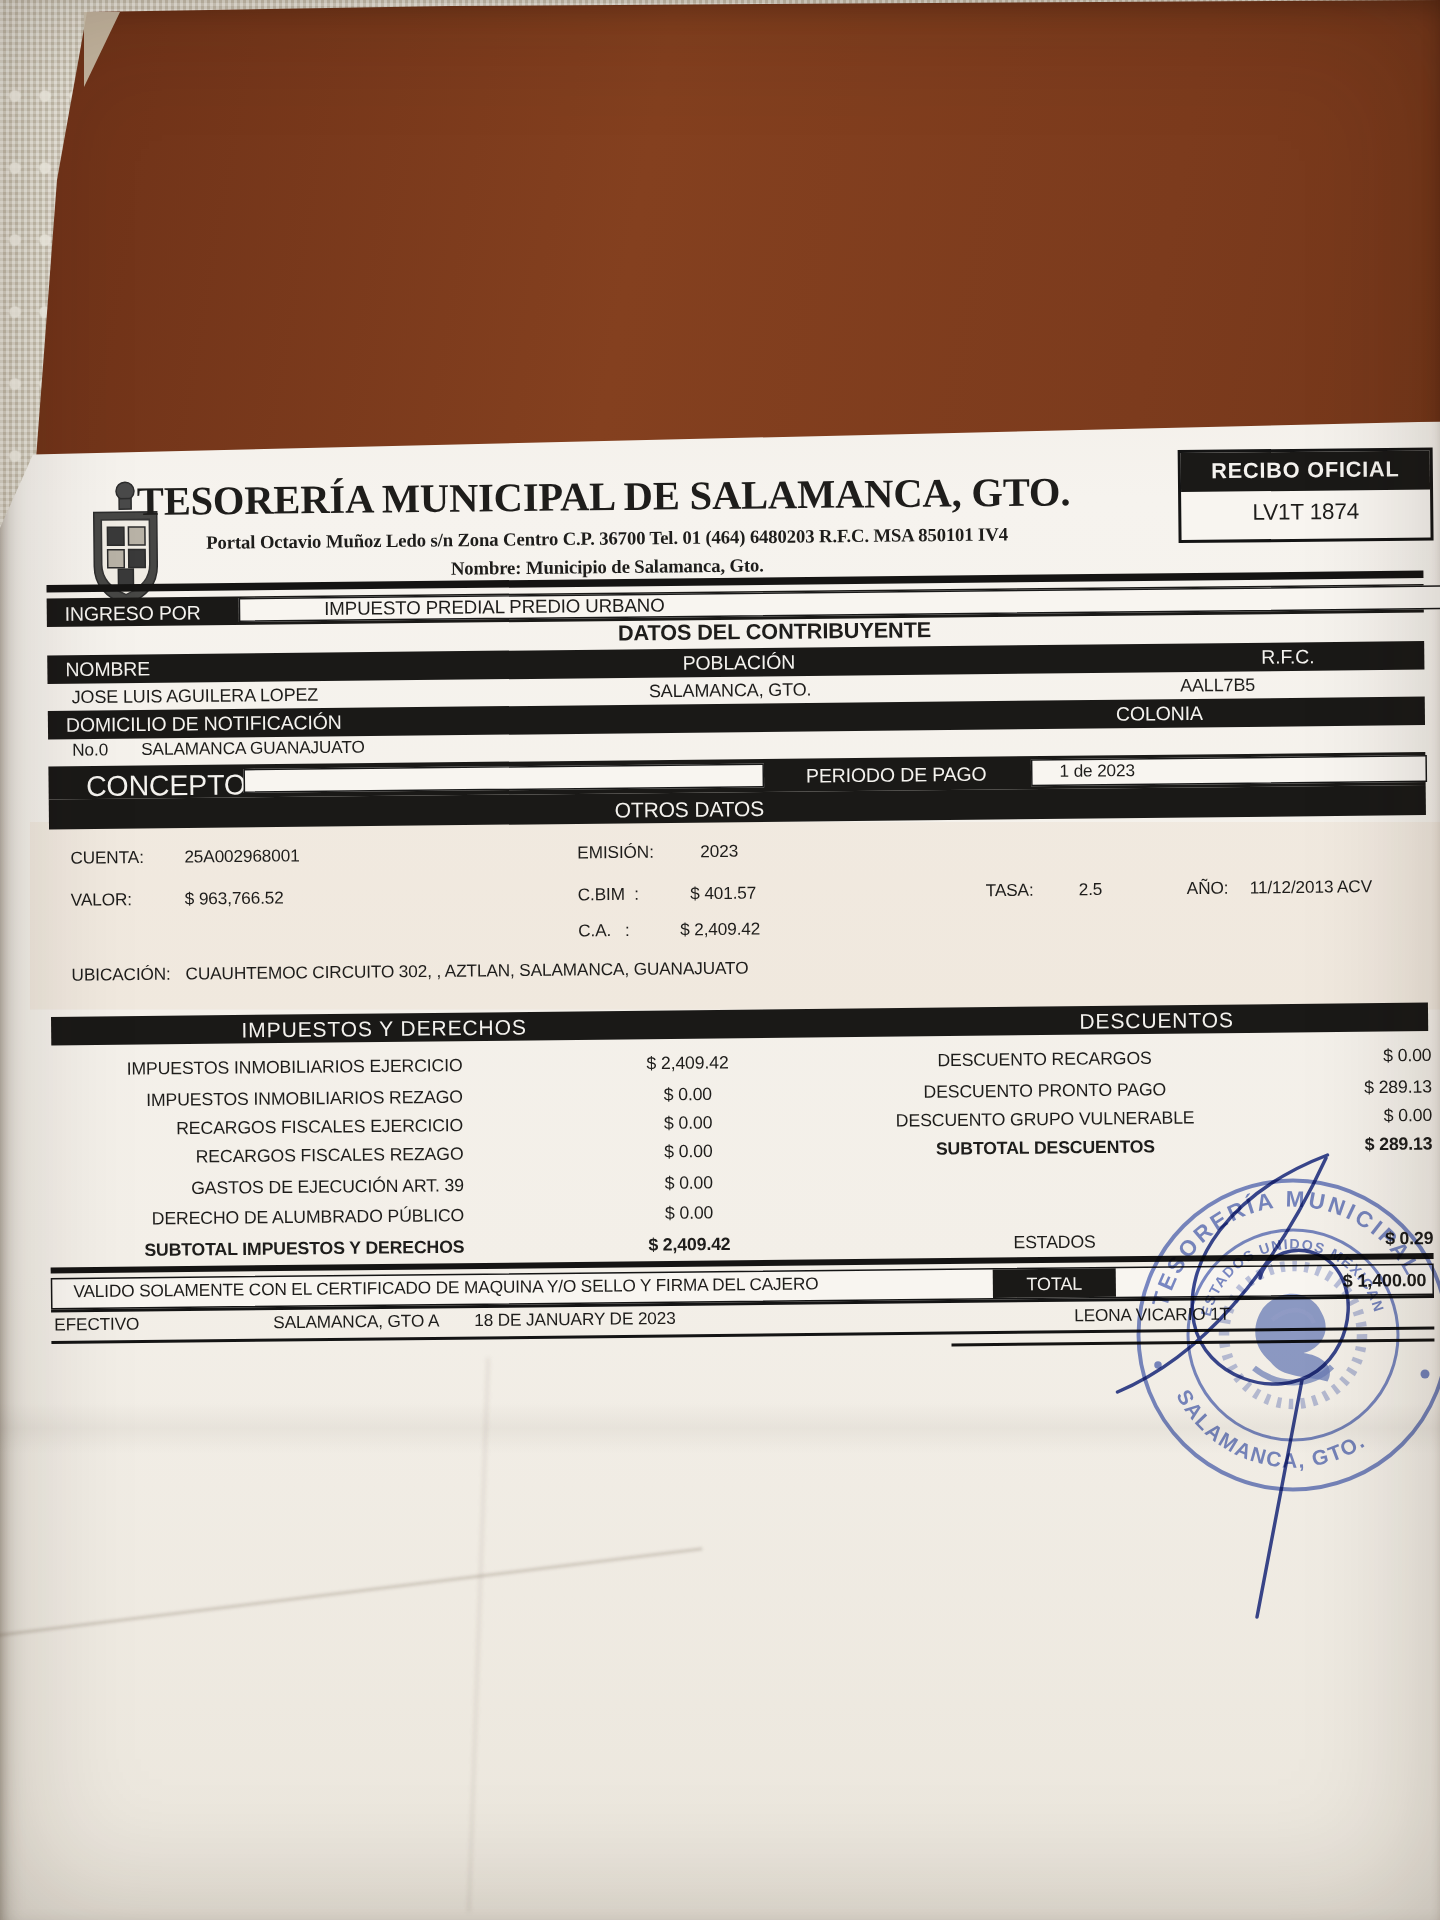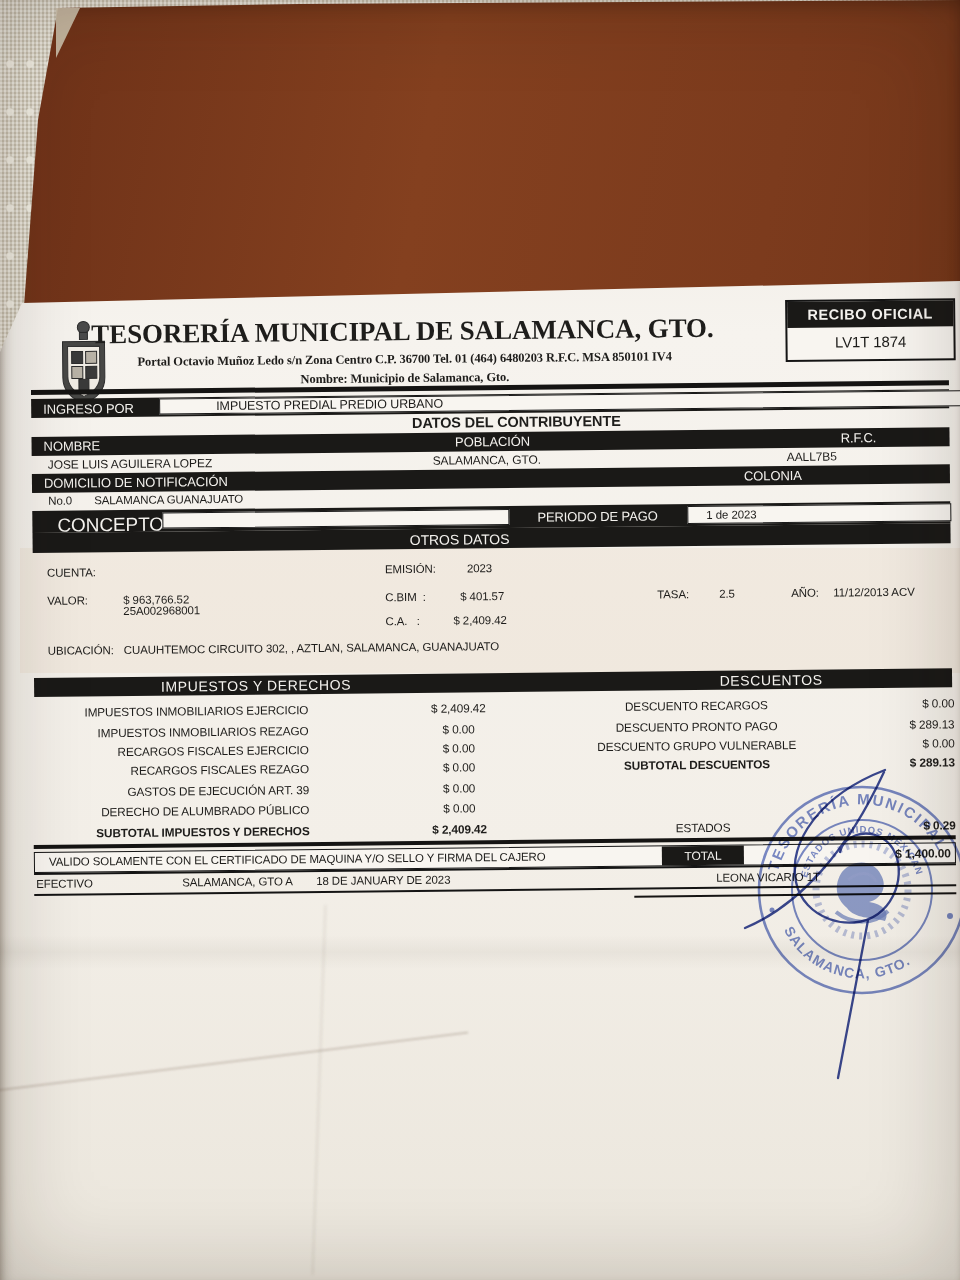--- a/index.html
+++ b/index.html
@@ -127,21 +127,21 @@
         <span class="abs" style="left:18px;top:2px;">1 de 2023</span>
         <span class="abs" style="left:133px;top:2px;margin-top:20px;">6 de 2023</span>
       </div>
     </div>
 
     <div class="abs bar" style="left:2px;top:237px;width:918px;height:20px;">
       <span class="abs ctr" style="left:427px;top:3px;font-size:14px;">OTROS DATOS</span>
     </div>
     <div class="abs sm" style="left:2px;top:257px;width:918px;height:120px;">
       <span class="abs" style="left:14px;top:14px;">CUENTA:</span>
-      <span class="abs" style="left:90px;top:14px;margin-top:39px;">25A002968001</span>
+      <span class="abs" style="left:90px;top:14px;">25A002968001</span>
       <span class="abs" style="left:352px;top:14px;">EMISIÓN:</span>
       <span class="abs" style="left:434px;top:14px;">2023</span>
 
       <span class="abs" style="left:14px;top:42px;">VALOR:</span>
       <span class="abs" style="left:90px;top:42px;">$ 963,766.52</span>
       <span class="abs" style="left:352px;top:42px;white-space:pre;">C.BIM  :</span>
       <span class="abs" style="left:427px;top:42px;">$ 401.57</span>
       <span class="abs" style="left:624px;top:42px;">TASA:</span>
       <span class="abs" style="left:686px;top:42px;">2.5</span>
       <span class="abs" style="left:758px;top:42px;">AÑO:</span>

